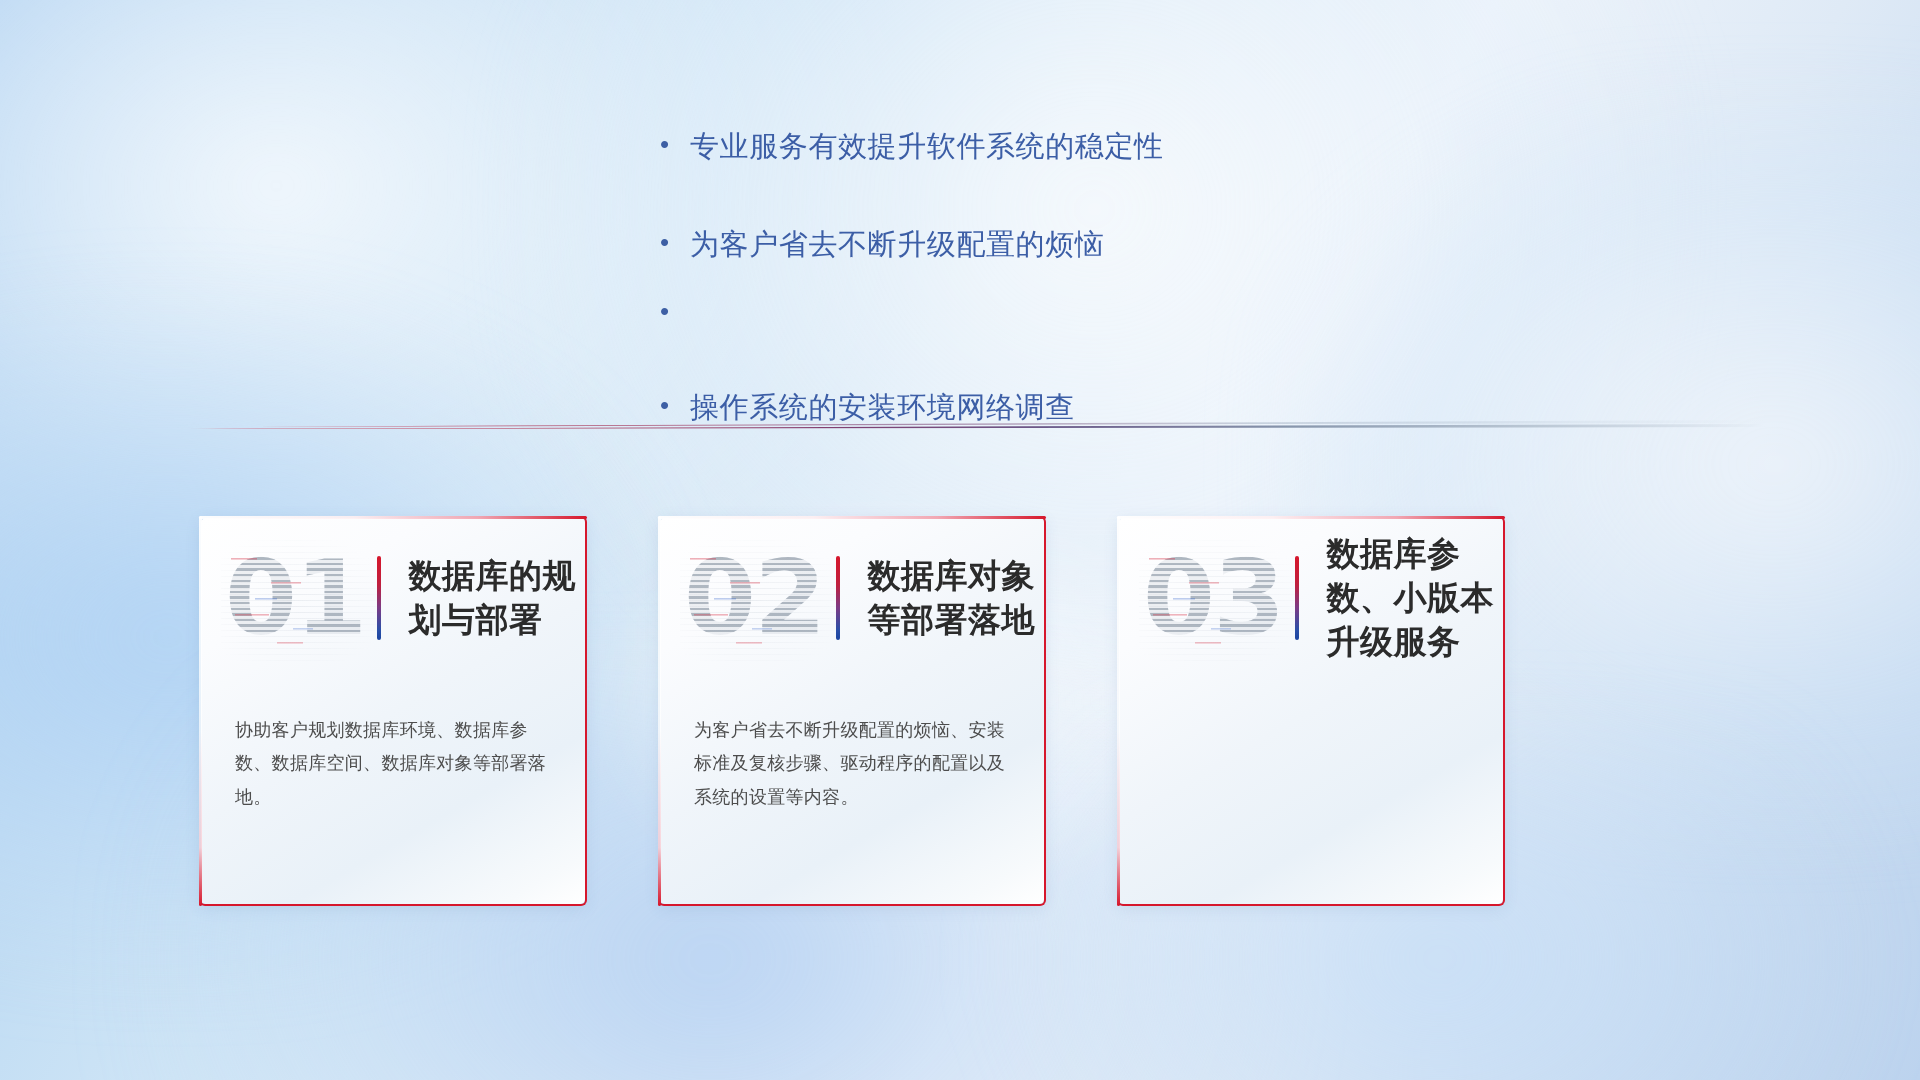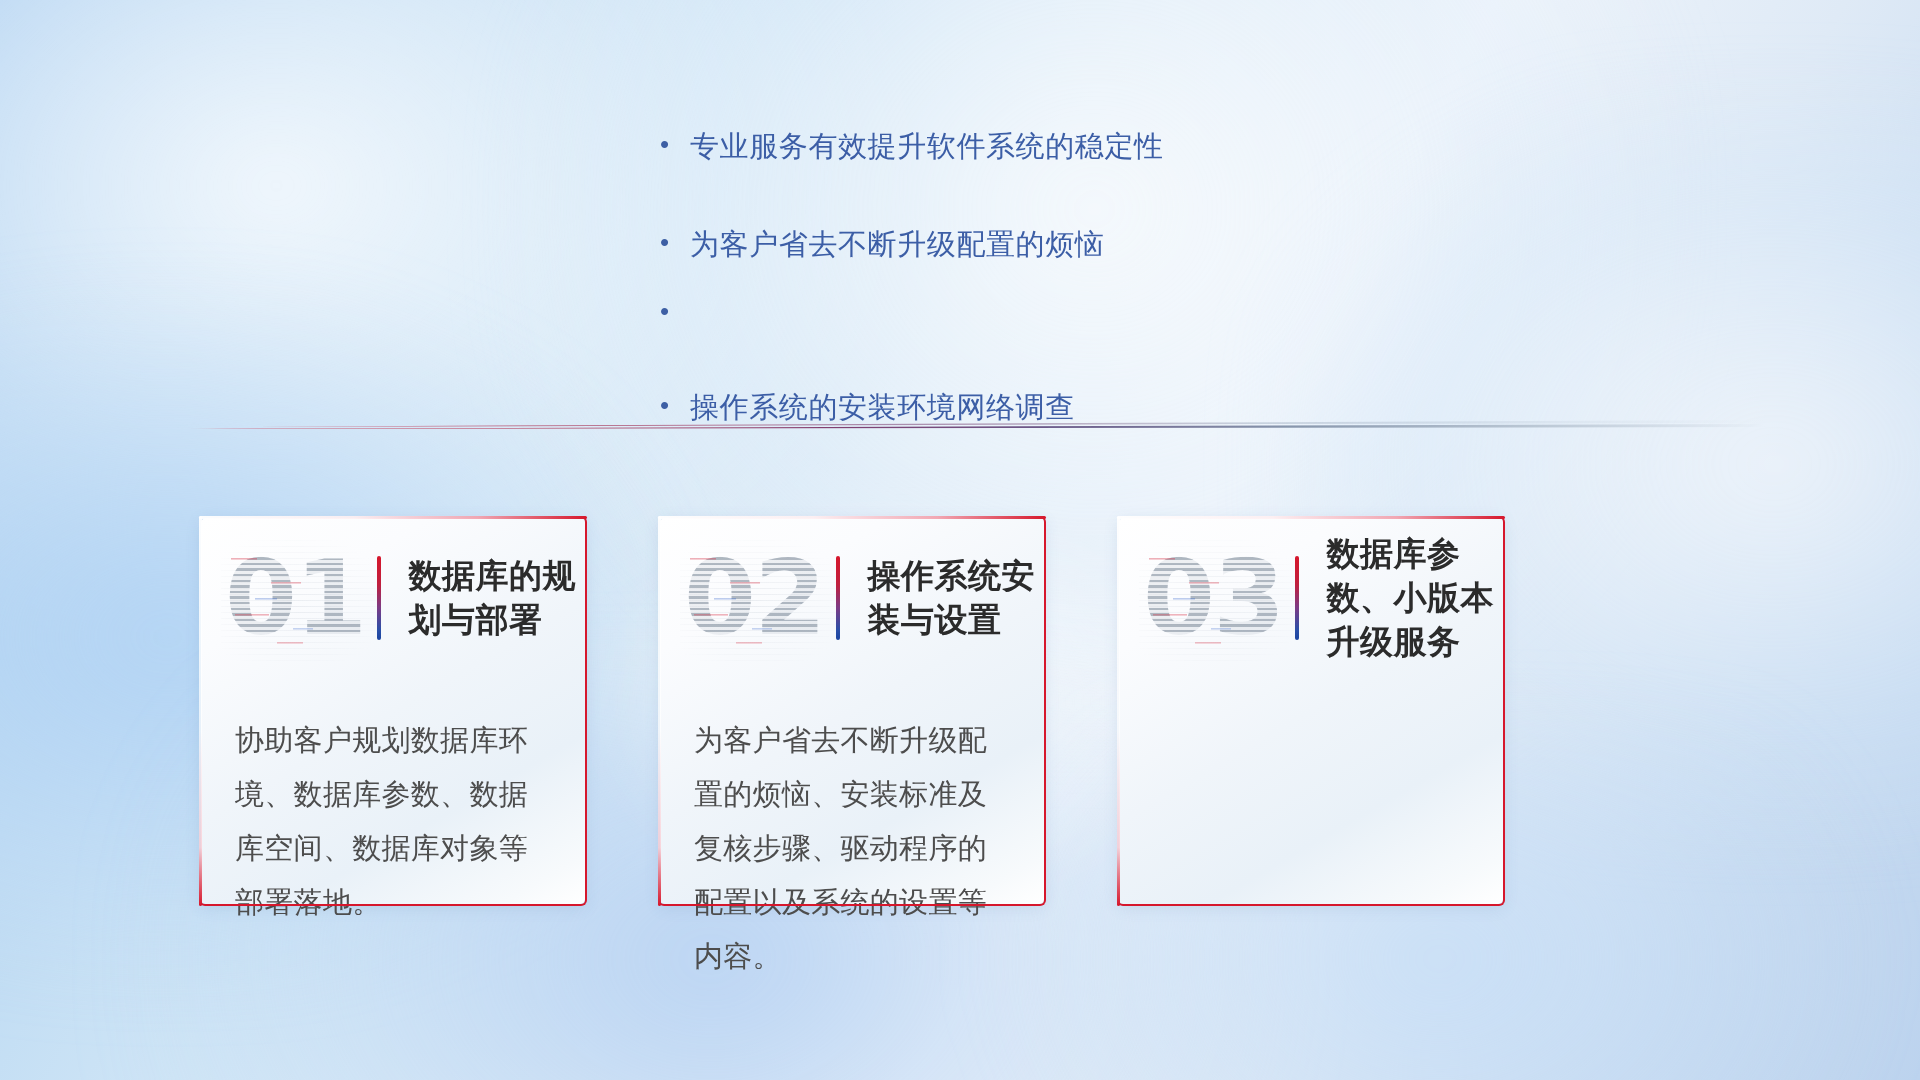--- a/index.html
+++ b/index.html
@@ -237,21 +237,21 @@
     font-size:33px;
     line-height:1.34;
     font-weight:700;
     color:#2b2b2b;
     letter-spacing:.5px;
     max-width:250px;
   }
 
   .card-body {
     position:absolute; left:34px; right:28px; top:196px;
-    font-size:29px;
+    font-size:18px;
     line-height:1.86;
     color:#4d4d4d;
     letter-spacing:.3px;
   }
 </style>
 </head>
 <body>
 
 <div id="bg-base"></div>
 <div id="bg-glow-a"></div>
@@ -310,21 +310,21 @@
   <div class="card">
     <div class="card-topline"></div>
     <div class="card-leftline"></div>
     <div class="card-head">
       <div class="card-number">
         <span class="num-glyph">02</span>
         <span class="num-spill"></span>
         <span class="num-streaks"></span>
       </div>
       <div class="card-bar"></div>
-      <div class="card-title">操作系统安装与设置</div>
+      <div class="card-title">数据库对象等部署落地</div>
     </div>
     <div class="card-body">为客户省去不断升级配置的烦恼、安装标准及复核步骤、驱动程序的配置以及系统的设置等内容。</div>
   </div>
 
   <div class="card">
     <div class="card-topline"></div>
     <div class="card-leftline"></div>
     <div class="card-head">
       <div class="card-number">
         <span class="num-glyph">03</span>

